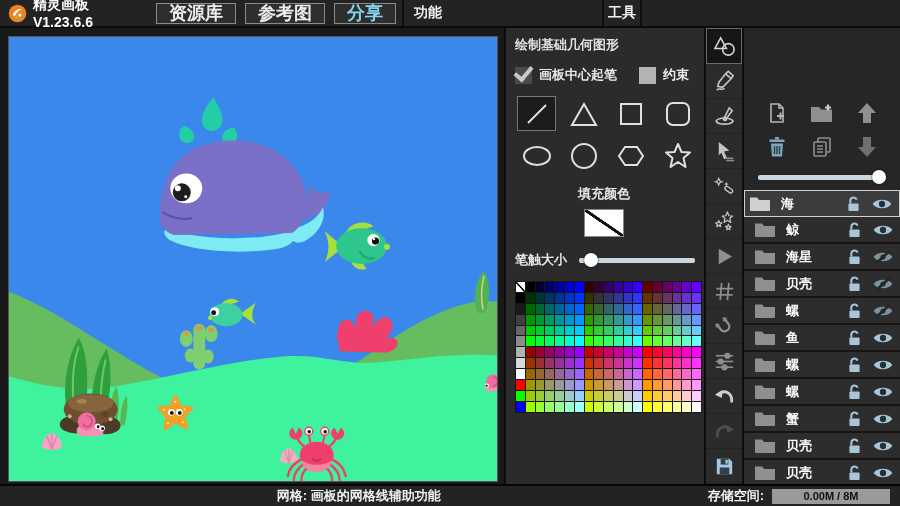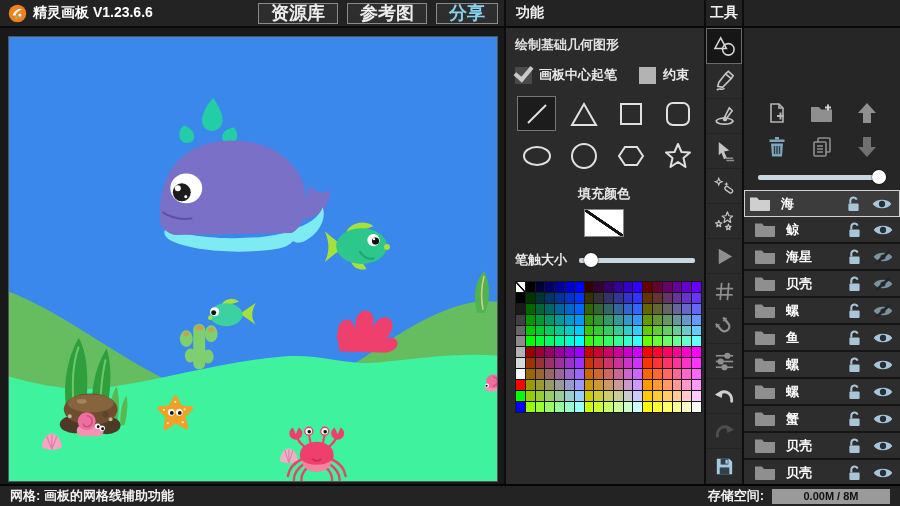--- a/index.html
+++ b/index.html
@@ -3,21 +3,21 @@
 <meta charset="utf-8">
 <style>
   * { margin:0; padding:0; box-sizing:border-box; }
   html,body { width:900px; height:506px; background:#141414; overflow:hidden;
     font-family:"Liberation Sans","DejaVu Sans",sans-serif; color:#e6e6e6; }
   .app { width:900px; height:506px; display:flex; flex-direction:column; background:#1a1a1a; }
 
   
   .topbar { height:28px; display:flex; background:#232323; border-bottom:2px solid #0a0a0a; }
   .tb-zone { display:flex; align-items:center; border-right:2px solid #0d0d0d; }
-  .tb-left { width:506px; padding:0 6px 0 8px;justify-content:space-between; }
+  .tb-left { width:404px; padding:0 6px 0 8px;justify-content:space-between; }
   .tb-func { width:200px; padding-left:10px; }
   .tb-tools { width:38px; justify-content:center; }
   .tb-layers { flex:1; padding-left:8px; border-right:none; }
   .zone-title { font-size:14px; font-weight:bold; color:#efefef; }
   .logo { width:19px; height:19px; margin-right:6px; flex:0 0 auto; }
   .app-title { font-size:14px; font-weight:bold; color:#fff; flex:1; }
   .tb-btn { border:1px solid #8a8a8a; background:#2e2e2e; color:#ededed; font-size:18px;
     font-weight:bold; padding:1px 12px; margin-left:9px; height:21px; line-height:17px; cursor:pointer; }
   .tb-btn.accent { color:#86d2ef; }
 
@@ -87,21 +87,21 @@
   .layer-row .folder { color:#8f8f8f; width:22px; height:15px; margin-right:10px; flex:0 0 auto; }
   .layer-row.selected .folder { color:#cfcfcf; }
   .layer-name { flex:1; font-size:13px; font-weight:bold; color:#fff; }
   .lock-icon { width:17px; height:17px; color:#a9c6d8; margin-right:9px; cursor:pointer; }
   .eye-icon { width:22px; height:14px; color:#a9c6d8; cursor:pointer; position:relative; }
   .layer-row.hidden-layer .eye-icon { color:#7b93a1; }
 
   
   .statusbar { height:22px; background:#232323; border-top:2px solid #050505;
     display:flex; align-items:center; padding:0 10px; }
-  .status-left { font-size:13px; font-weight:bold; color:#f0f0f0; flex:1; }
+  .status-left { font-size:13px; font-weight:bold; color:#f0f0f0; flex:1;text-align:center; }
   .storage-label { font-size:13px; font-weight:bold; color:#f0f0f0; margin-right:8px;text-align:right; }
   .storage-bar { width:118px; height:15px; background:#9a9a9a; display:flex; align-items:center;
     justify-content:center; font-size:11px; font-weight:bold; color:#111; }
 </style>
 </head>
 <body>
 
 <div class="app">
 
   <div class="topbar">

